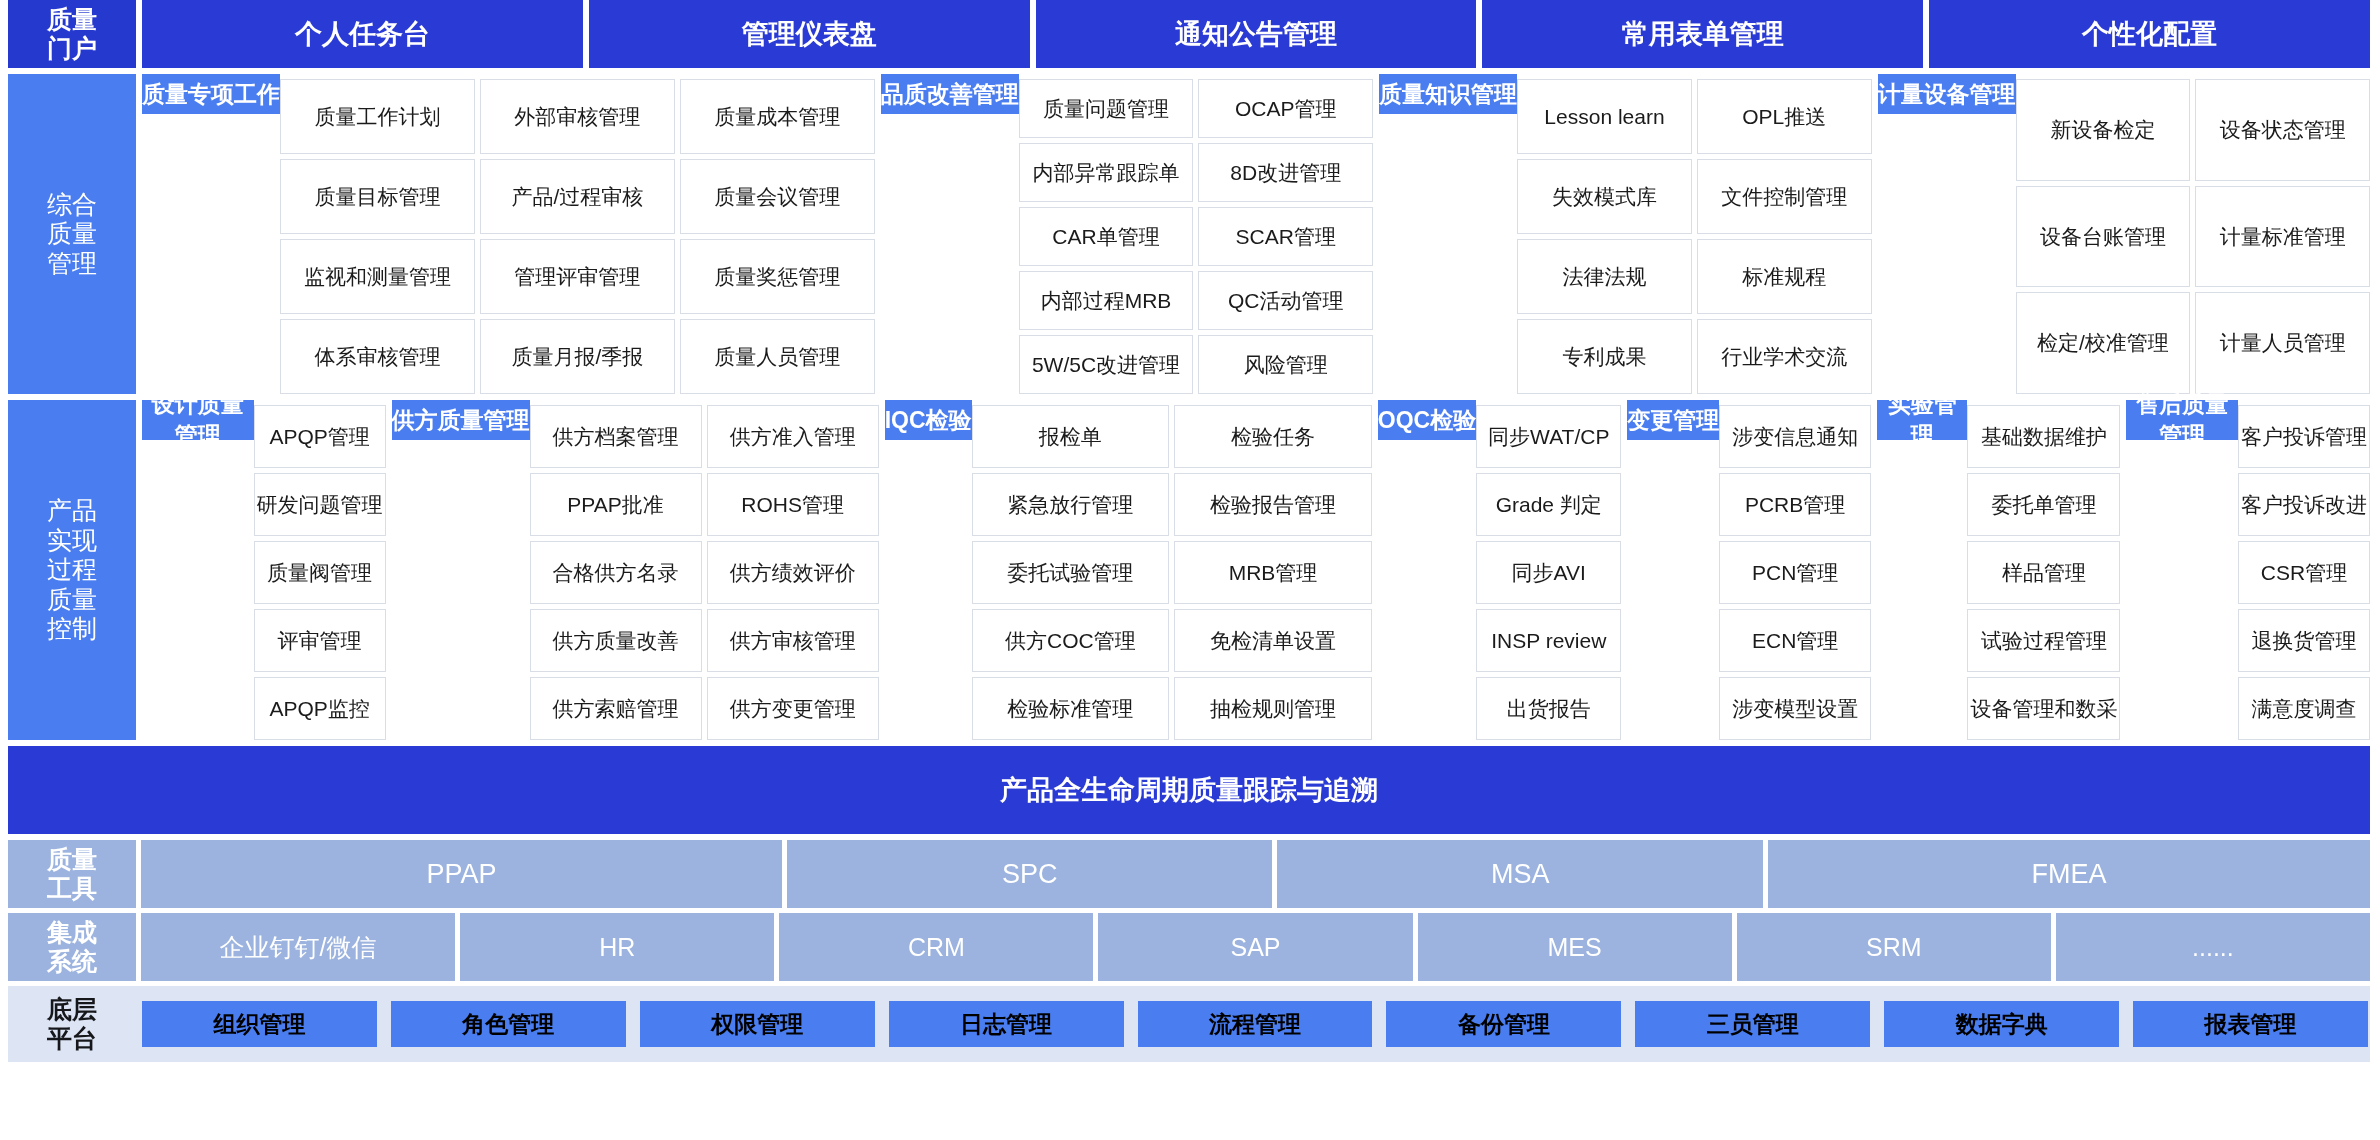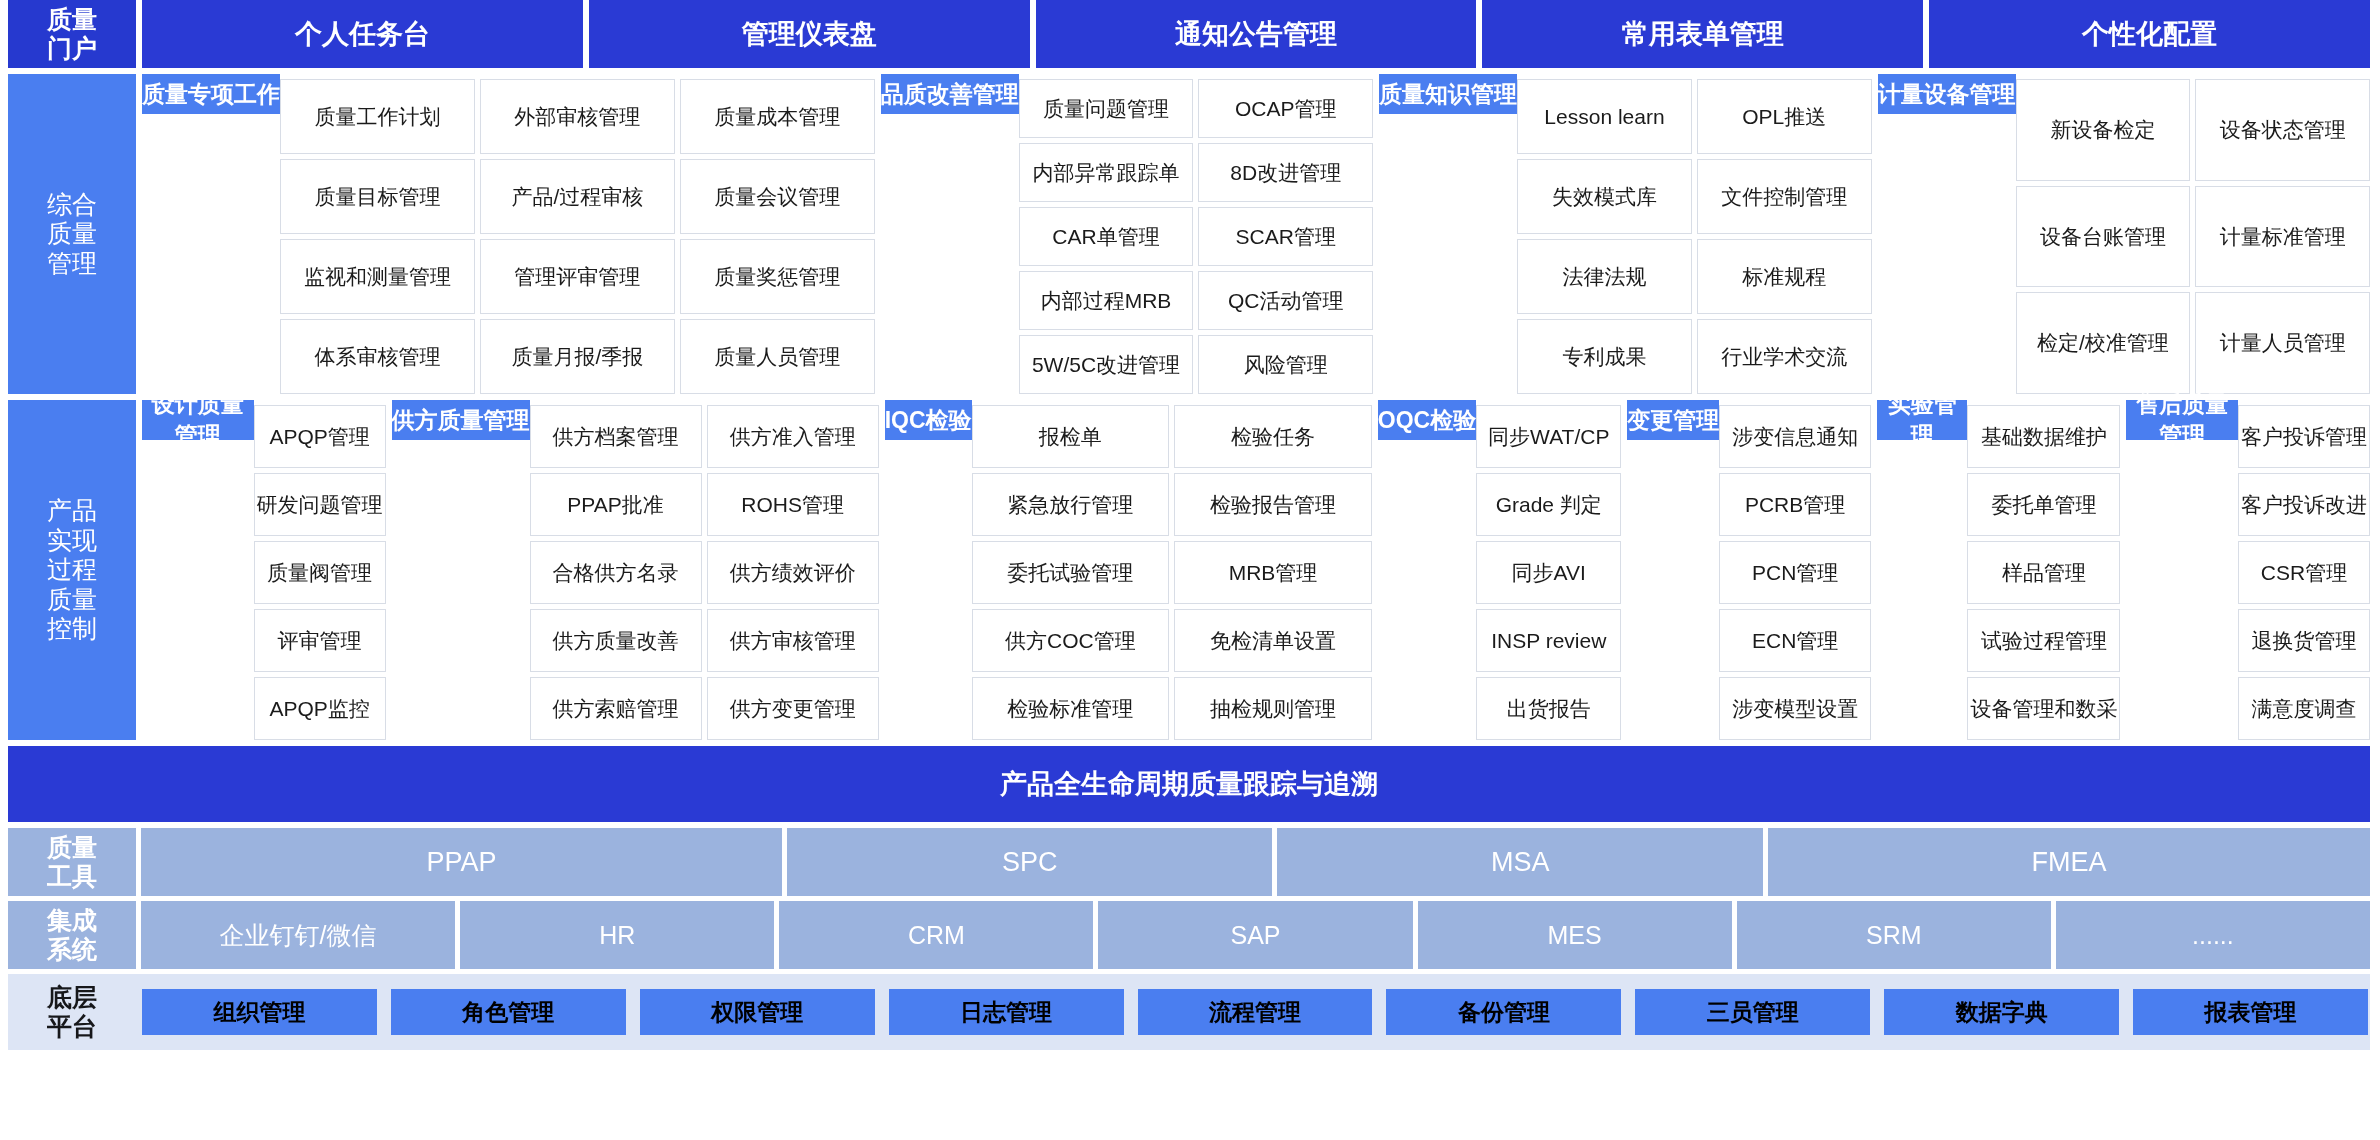--- a/index.html
+++ b/index.html
@@ -58,21 +58,21 @@
     color: #1b1b1b; font-size: 21px;
     display: flex; align-items: center; justify-content: center;
     text-align: center; padding: 0 2px; white-space: nowrap;
   }
 
   #band-comprehensive { height: 320px; }
   #band-product { height: 340px; }
 
   
   .lifecycle {
-    height: 76px; background: #2a3ad4; color: #fff;
+    height: 88px; background: #2a3ad4; color: #fff;
     font-size: 27px; font-weight: bold;
     display: flex; align-items: center; justify-content: center;
     margin-bottom: 6px;
   }
 
   
   .tool-row { height: 68px; margin-bottom: 5px; }
   .tool-label {
     width: 128px; flex: 0 0 128px;
     background: #9bb3de; color: #ffffff; font-weight: bold; font-size: 25px;

